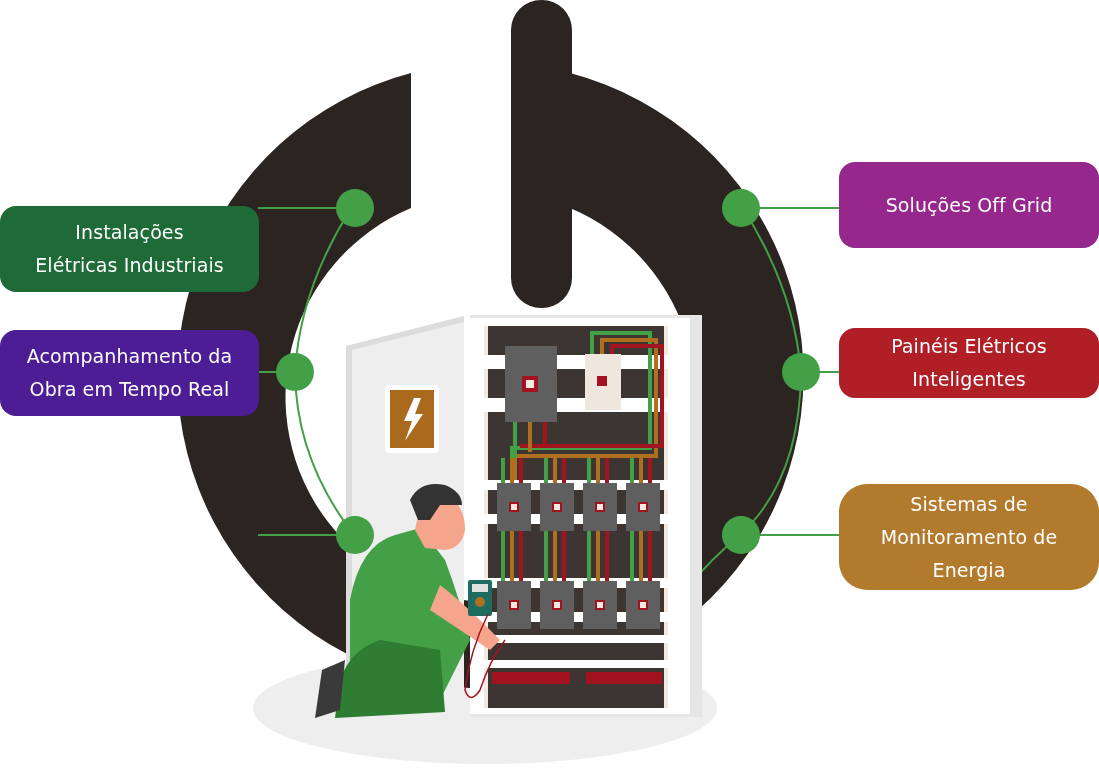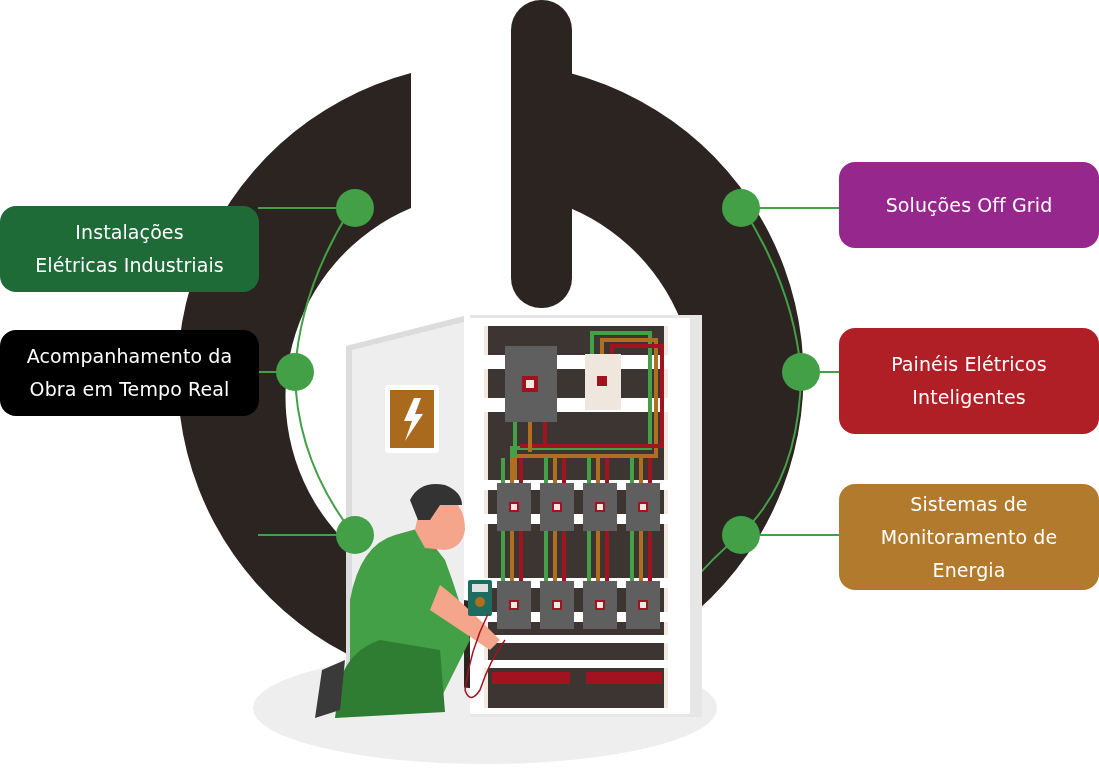--- a/index.html
+++ b/index.html
@@ -136,22 +136,22 @@
     <circle cx="355" cy="208" r="19" fill="#43a047"></circle>
     <circle cx="295" cy="372" r="19" fill="#43a047"></circle>
     <circle cx="355" cy="535" r="19" fill="#43a047"></circle>
     <circle cx="741" cy="208" r="19" fill="#43a047"></circle>
     <circle cx="801" cy="372" r="19" fill="#43a047"></circle>
     <circle cx="741" cy="535" r="19" fill="#43a047"></circle>
   </svg>
 
   <div class="box" style="left: 0px; top: 162px; width: 259px; height: 86px; background: rgb(30, 107, 55); margin-top: 44px;">Instalações
 Elétricas Industriais</div>
-  <div class="box" style="left: 0px; top: 330px; width: 259px; height: 86px; background: #000000;">Acompanhamento da
+  <div class="box" style="left: 0px; top: 330px; width: 259px; height: 86px; background: #4c1d95;">Acompanhamento da
 Obra em Tempo Real</div>
 
   <div class="box" style="left: 839px; top: 162px; width: 260px; height: 86px; background: rgb(150, 39, 140);">Soluções Off Grid</div>
-  <div class="box" style="left: 839px; top: 328px; width: 260px; height: 106px; background: rgb(176, 31, 38);">Painéis Elétricos
+  <div class="box" style="left: 839px; top: 328px; width: 260px; height: 70px; background: rgb(176, 31, 38);">Painéis Elétricos
 Inteligentes</div>
-  <div class="box" style="left: 839px; top: 484px; width: 260px; height: 106px; background: rgb(178, 122, 44);">Sistemas de
+  <div class="box" style="left: 839px; top: 484px; width: 260px; height: 106px; background: rgb(178, 122, 44); border-radius: 28px;">Sistemas de
 Monitoramento de
 Energia</div>
 </div>
 
 </body></html>

